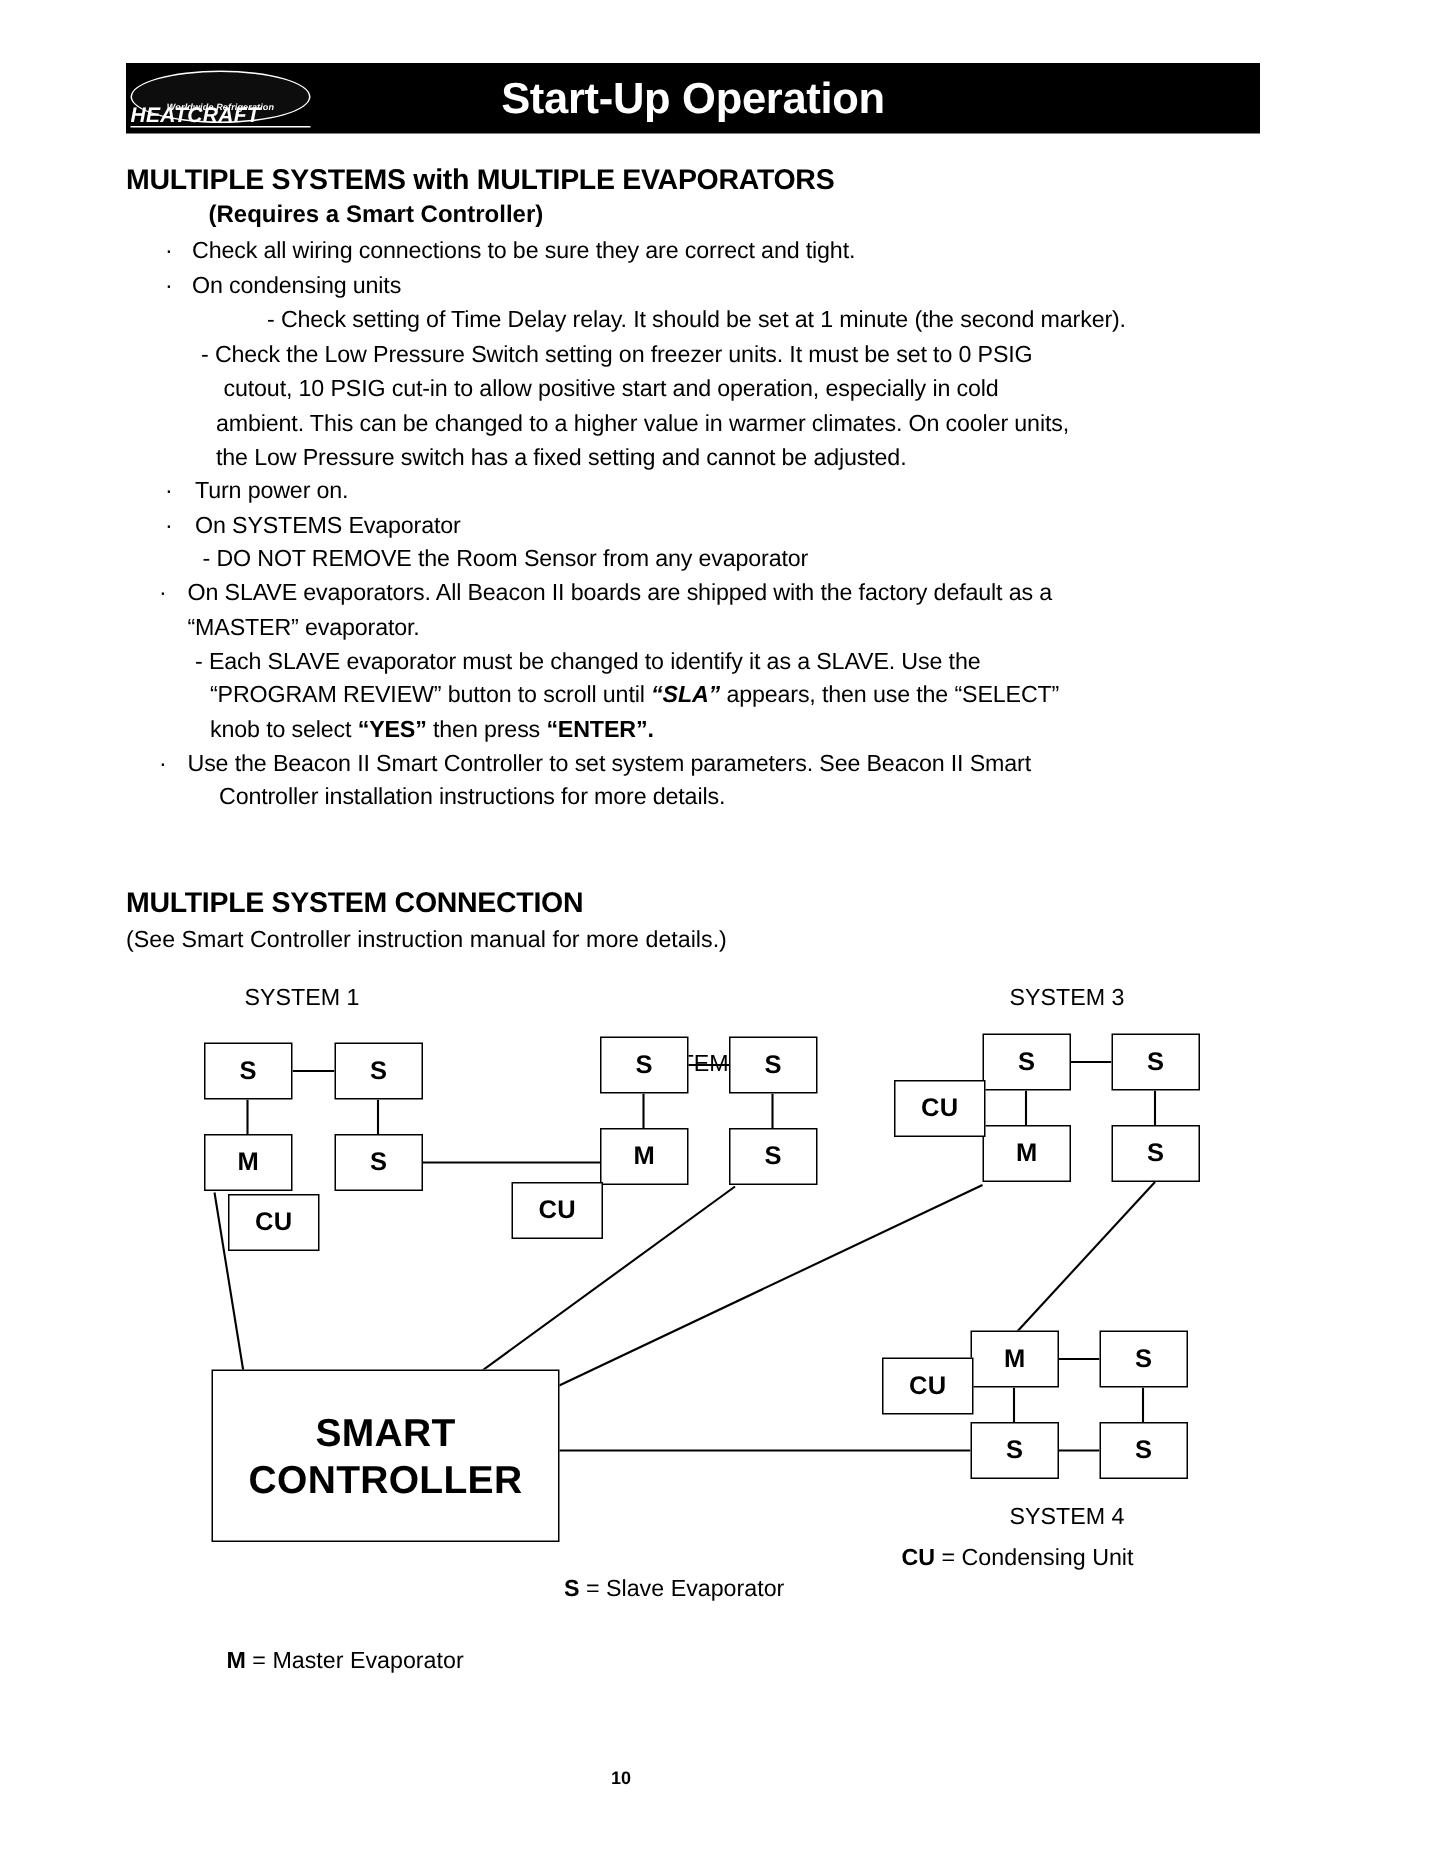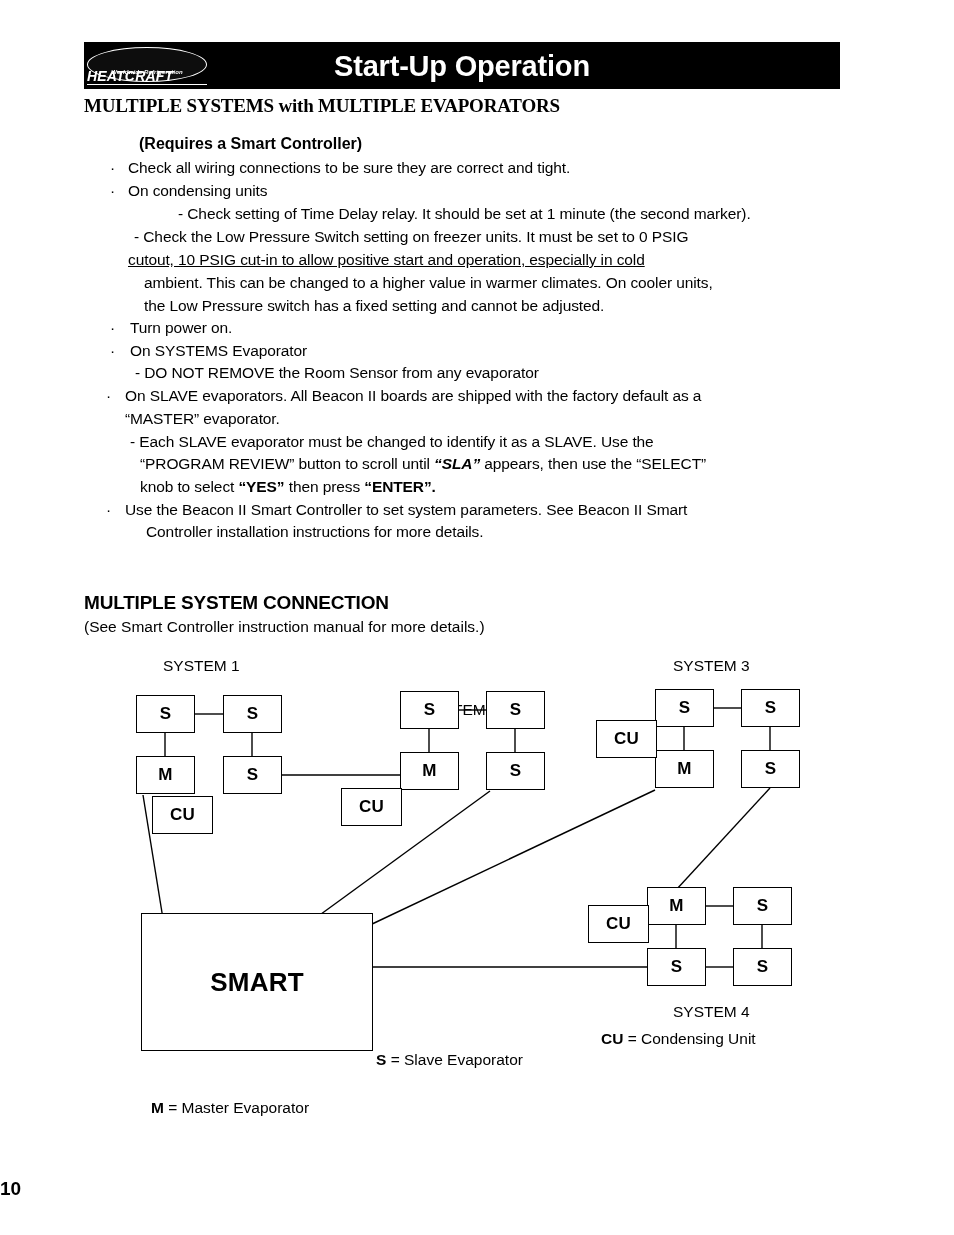--- a/index.html
+++ b/index.html
@@ -175,52 +175,52 @@
     font-size: 15.5px;
     line-height: 19px;
     white-space: nowrap;
   }
   .legend b { font-weight: bold; }
 
   .page-number {
     position: absolute;
     width: 828px;
     left: 0;
-    text-align: left;
-    font-size: 19px;
+    text-align: center;
+    font-size: 12px;
     font-weight: bold;
   }
 </style>
 </head>
 <body>
 
 <div class="header-band"></div>
 
 <div class="logo-wrap">
   <div class="logo-ellipse"></div>
   <div class="logo-main">HEATCRAFT</div>
   <div class="logo-sub">Worldwide Refrigeration</div>
 </div>
 
 <div class="header-title">Start-Up Operation</div>
 
-<div class="section-heading" style="left:84px; top:94px;font-family:Liberation Serif, serif;">MULTIPLE SYSTEMS with MULTIPLE EVAPORATORS</div>
+<div class="section-heading" style="left:84px; top:109px;">MULTIPLE SYSTEMS with MULTIPLE EVAPORATORS</div>
 
 <div class="sub-heading" style="left:139px; top:134px;">(Requires a Smart Controller)</div>
 
 <div class="bullet" style="left:110px; top:158px;">·</div>
 <div class="body-line" style="left:128px; top:158px;">Check all wiring connections to be sure they are correct and tight.</div>
 
 <div class="bullet" style="left:110px; top:181px;">·</div>
 <div class="body-line" style="left:128px; top:181px;">On condensing units</div>
 
 <div class="body-line" style="left:134px; top:204px;margin-left:44px;">- Check setting of Time Delay relay. It should be set at 1 minute (the second marker).</div>
 
 <div class="body-line" style="left:134px; top:227px;">- Check the Low Pressure Switch setting on freezer units. It must be set to 0 PSIG</div>
-<div class="body-line" style="left:128px; top:250px;text-decoration:underline;">cutout, 10 PSIG cut-in to allow positive start and operation, especially in cold</div>
+<div class="body-line" style="left:149px; top:250px;">cutout, 10 PSIG cut-in to allow positive start and operation, especially in cold</div>
 <div class="body-line" style="left:144px; top:273px;">ambient. This can be changed to a higher value in warmer climates. On cooler units,</div>
 <div class="body-line" style="left:144px; top:296px;">the Low Pressure switch has a fixed setting and cannot be adjusted.</div>
 
 <div class="bullet" style="left:110px; top:318px;">·</div>
 <div class="body-line" style="left:130px; top:318px;">Turn power on.</div>
 
 <div class="bullet" style="left:110px; top:341px;">·</div>
 <div class="body-line" style="left:130px; top:341px;">On SYSTEMS Evaporator</div>
 
 <div class="body-line" style="left:135px; top:363px;">- DO NOT REMOVE the Room Sensor from any evaporator</div>
@@ -297,23 +297,24 @@
 <div class="node" style="left:741px; top:750px; width:59px; height:38px;">S</div>
 <div class="node" style="left:596px; top:720px; width:61px; height:38px;">CU</div>
 
 <div class="node" style="left:647px; top:887px; width:59px; height:38px;">M</div>
 <div class="node" style="left:733px; top:887px; width:59px; height:38px;">S</div>
 <div class="node" style="left:647px; top:948px; width:59px; height:38px;">S</div>
 <div class="node" style="left:733px; top:948px; width:59px; height:38px;">S</div>
 <div class="node" style="left:588px; top:905px; width:61px; height:38px;">CU</div>
 <div class="sys-label" style="left:673px; top:1002px;">SYSTEM 4</div>
 
-<div class="sc-box" style="left:141px; top:913px; width:232px; height:138px;">
+<div class="sc-box" style="left:141px; top:913px; width:232px; height:115px;">
   <div class="sc-text">
     <span>SMART</span><br>
+    <span>CONTROLLER</span>
   </div>
 </div>
 
 <div class="legend" style="left:151px; top:1050px;margin-top:48px;"><b>M</b><span> = Master Evaporator</span></div>
 <div class="legend" style="left:376px; top:1050px;"><b>S</b><span> = Slave Evaporator</span></div>
 <div class="legend" style="left:601px; top:1029px;"><b>CU</b><span> = Condensing Unit</span></div>
 
 <div class="page-number" style="top:1178px;">10</div>
 
 </body></html>

